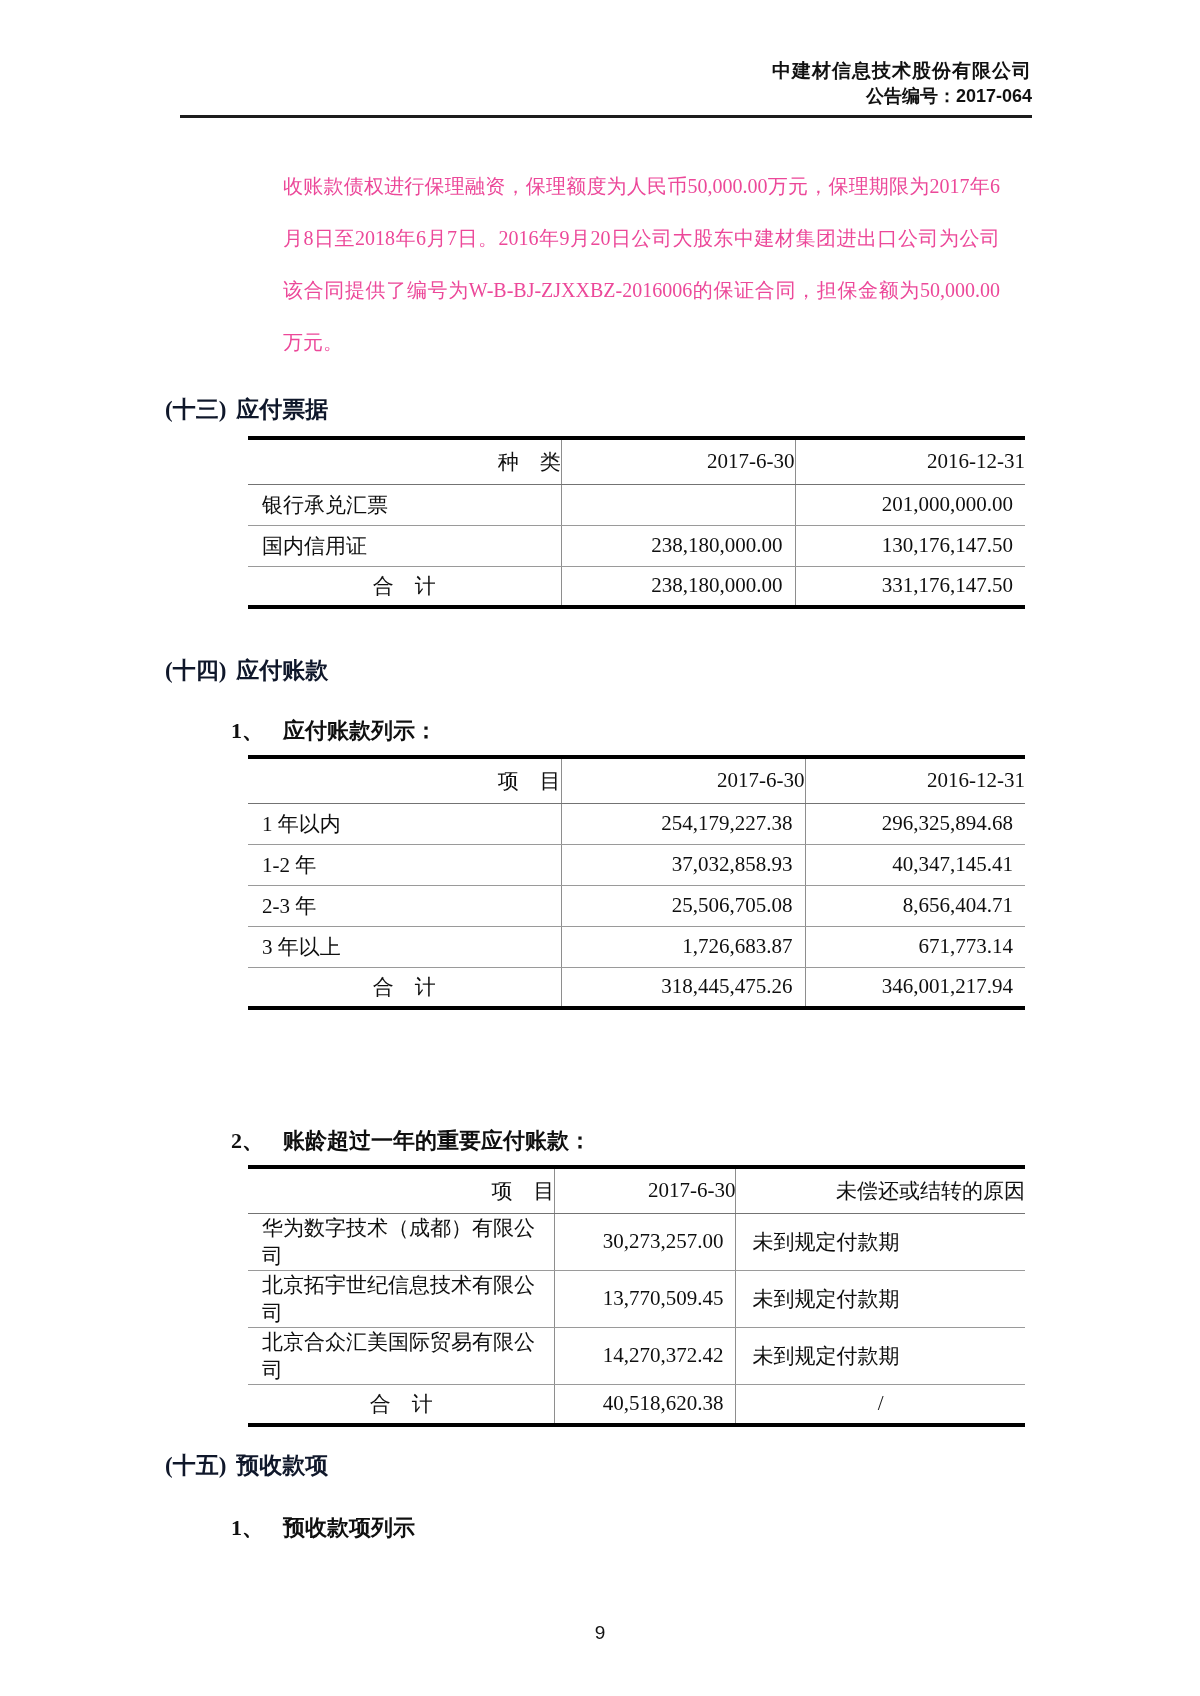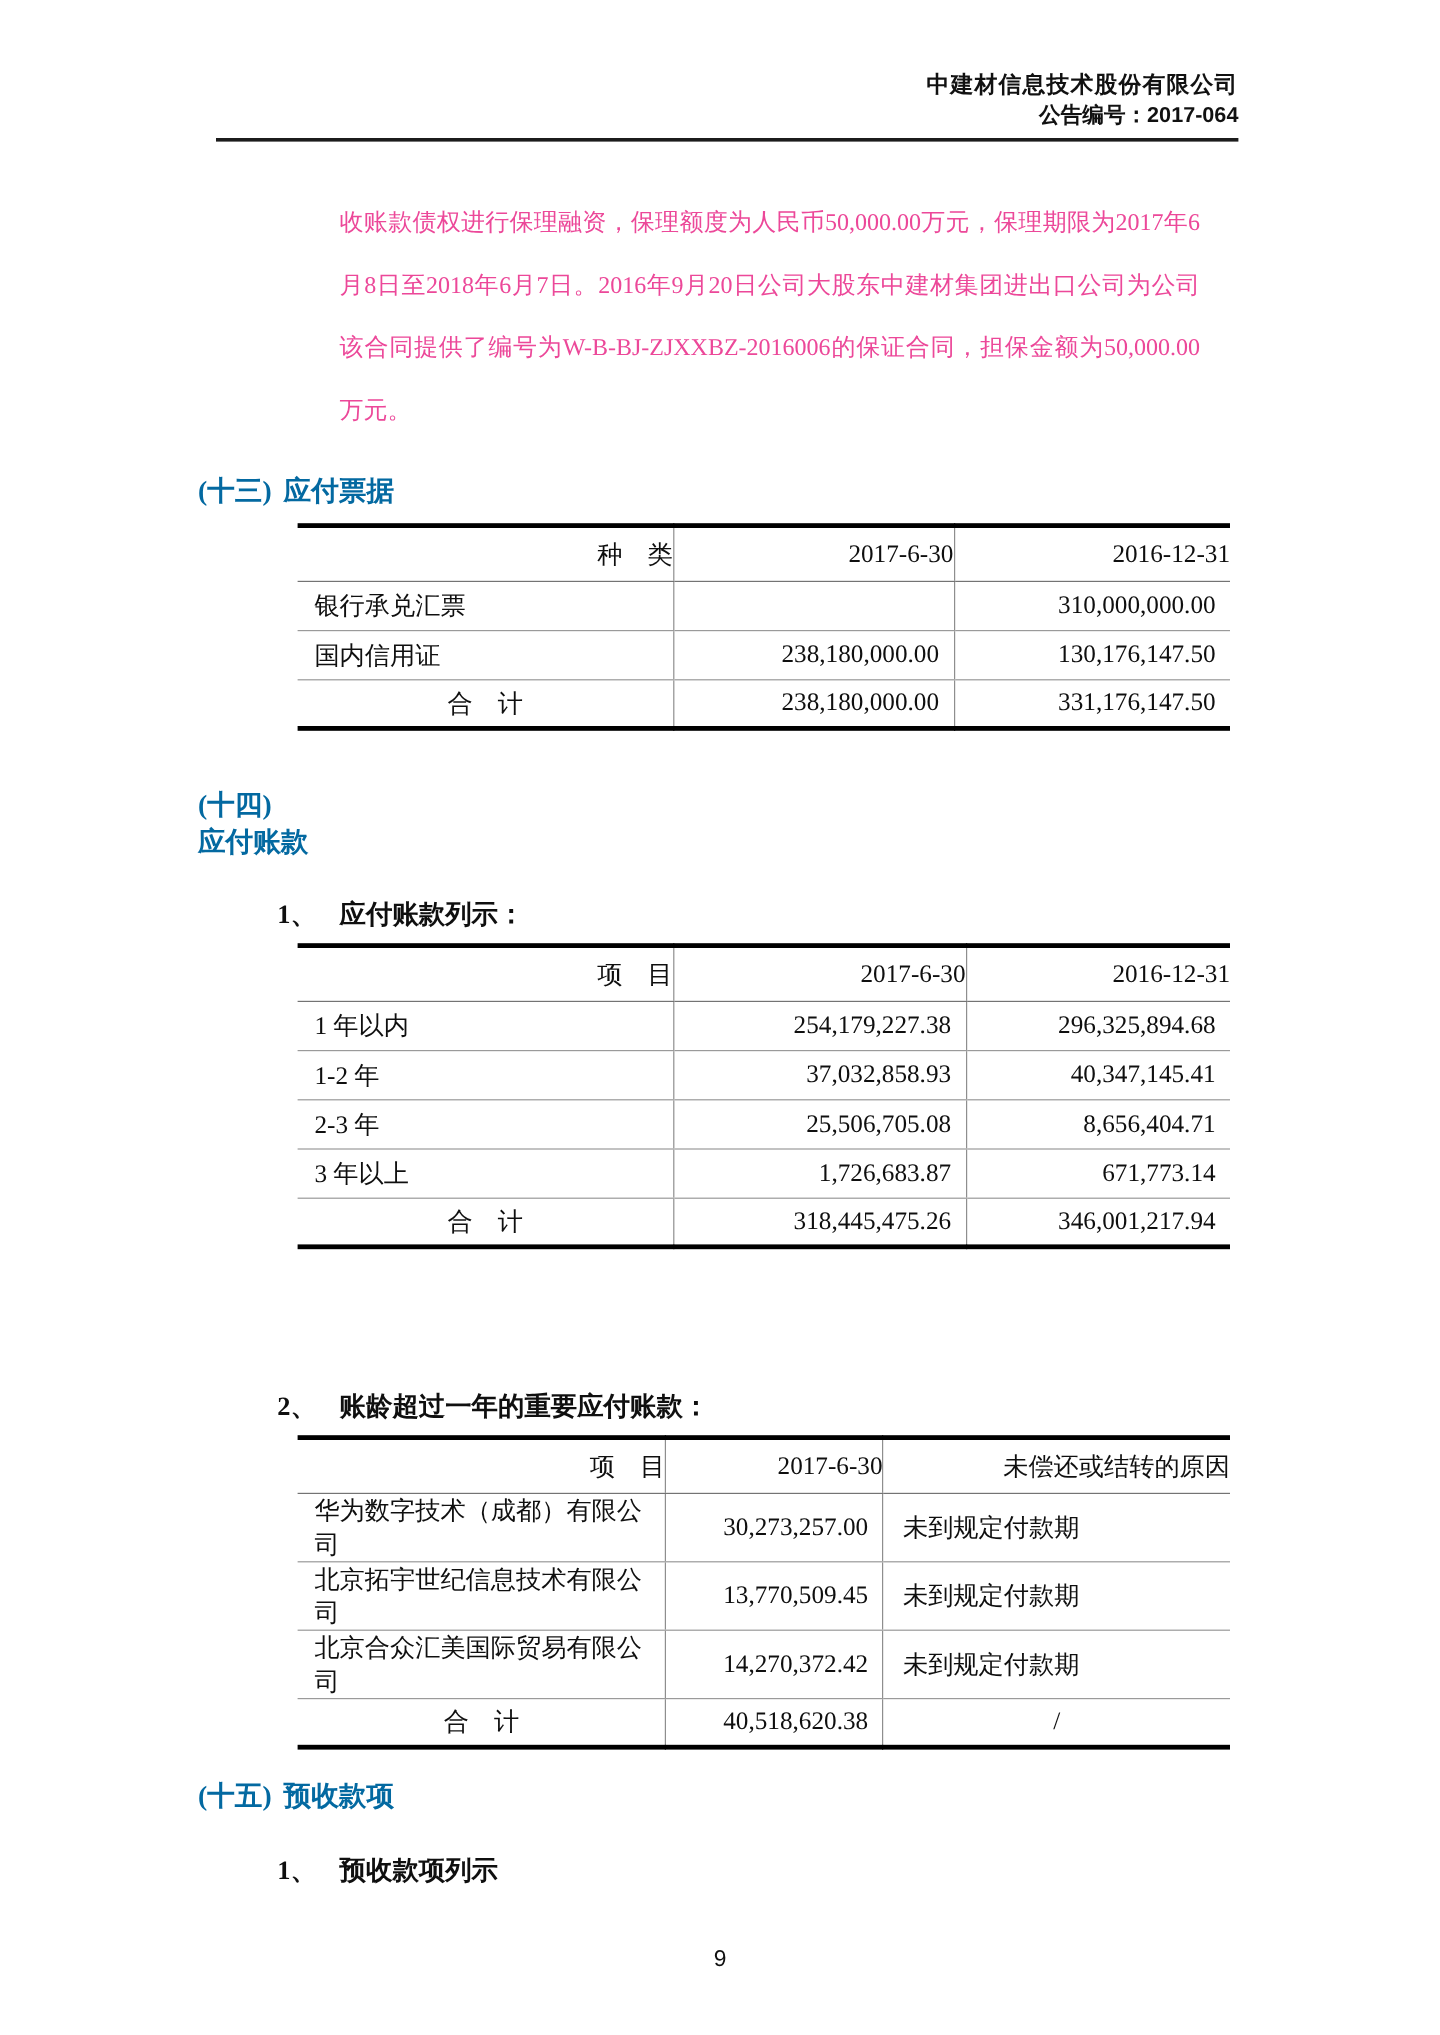--- a/index.html
+++ b/index.html
@@ -36,21 +36,21 @@
     font-size: 20px;
     line-height: 52px;
     text-align: justify;
     color: #ec4899;
   }
   
   .sec-heading {
     margin-left: 165px;
     font-size: 23px;
     font-weight: 700;
-    color: #0369a1;
+    color: #0f172a;
     display: flex;
     align-items: baseline;
   }
   .sec-heading .sec-label { font-weight: 700; margin-right: 10px; }
   .sub-heading {
     margin-left: 231px;
     font-size: 22px;
     font-weight: 700;
     color: #0f0f0f;
     display: flex;
@@ -83,21 +83,21 @@
   table.fin-table th + th,
   table.fin-table td + td { border-left: 1px solid #8e8e8e; }
   table.fin-table tr.total-row td { border-bottom: none; }
   td.cell-label  { text-align: left;  padding-left: 14px; }
   td.cell-num    { text-align: right; padding-right: 12px; }
   td.cell-center { text-align: center; }
   td.cell-reason { text-align: left;  padding-left: 16px; }
   
   .mt-sec13   { margin-top: 26px; }
   .gap-table13 { margin-top: 11px; }
-  .mt-sec14   { margin-top: 46px; flex-direction: column; }
+  .mt-sec14   { margin-top: 46px; }
   .mt-sub1    { margin-top: 30px; }
   .gap-table141 { margin-top: 9px; }
   .mt-sub2    { margin-top: 116px; }
   .gap-table142 { margin-top: 9px; }
   .mt-sec15   { margin-top: 23px; }
   .mt-sub15   { margin-top: 32px; }
   
   .page-number {
     position: absolute;
     left: 0; right: 0;
@@ -135,21 +135,21 @@
     <tr>
       <th>种　类</th>
       <th>2017-6-30</th>
       <th>2016-12-31</th>
     </tr>
   </thead>
   <tbody>
     <tr>
       <td class="cell-label">银行承兑汇票</td>
       <td class="cell-num"></td>
-      <td class="cell-num">310,000,000.00</td>
+      <td class="cell-num">201,000,000.00</td>
     </tr>
     <tr>
       <td class="cell-label">国内信用证</td>
       <td class="cell-num">238,180,000.00</td>
       <td class="cell-num">130,176,147.50</td>
     </tr>
     <tr class="total-row">
       <td class="cell-center">合　计</td>
       <td class="cell-num">238,180,000.00</td>
       <td class="cell-num">331,176,147.50</td>

